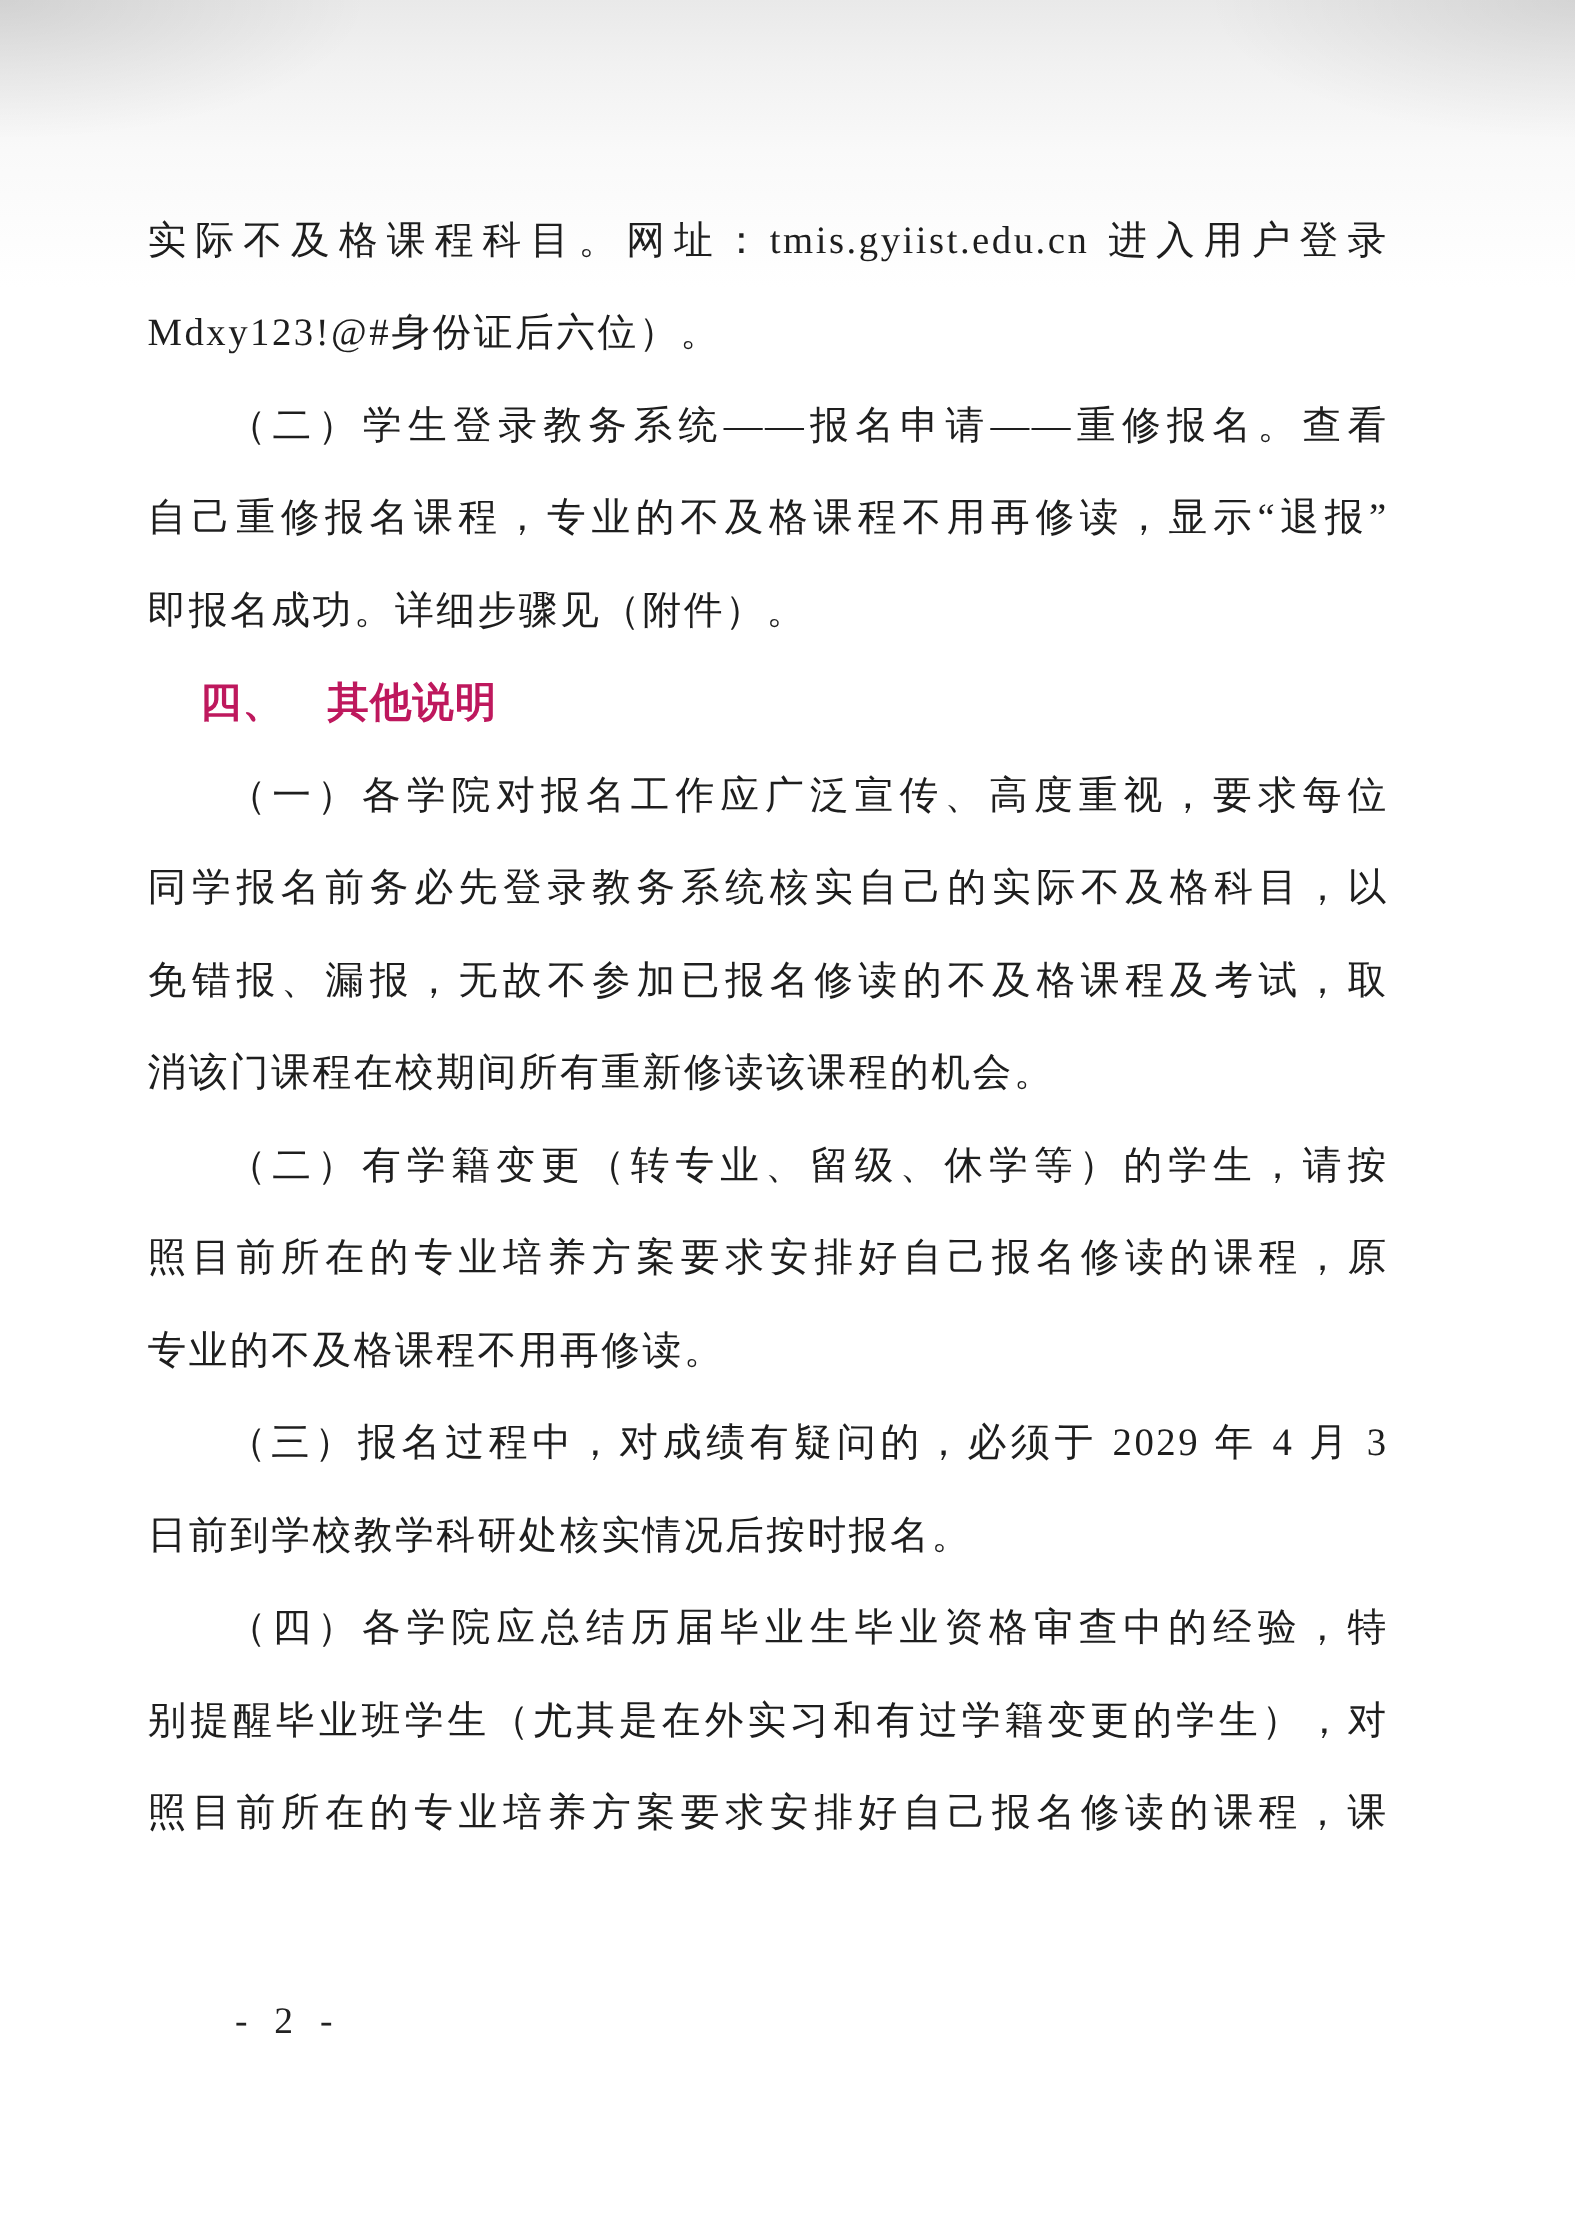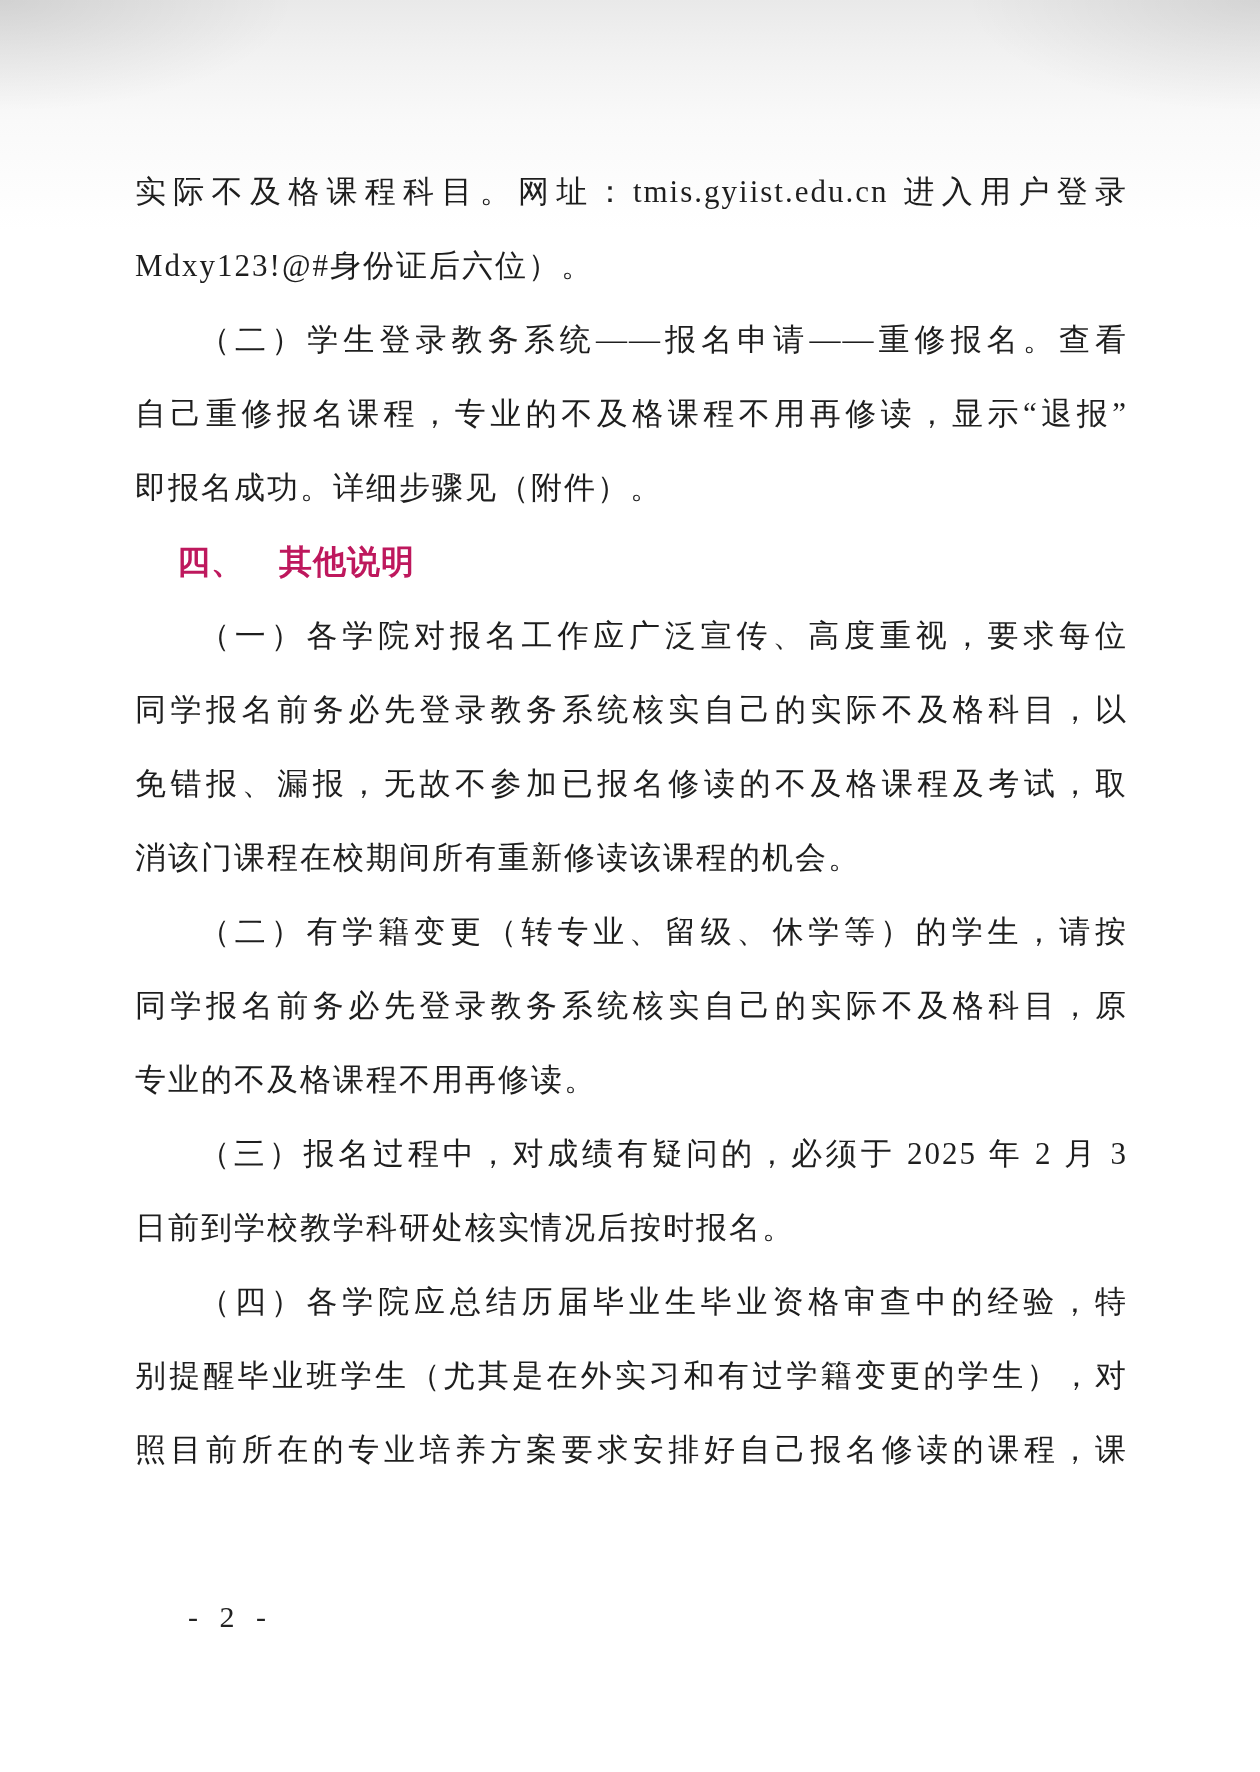--- a/index.html
+++ b/index.html
@@ -21,21 +21,21 @@
     width: 1260px;
     height: 1772px;
     background:
       radial-gradient(420px 160px at 0% 0%, rgba(0,0,0,0.10), rgba(0,0,0,0) 70%),
       radial-gradient(420px 160px at 100% 0%, rgba(0,0,0,0.09), rgba(0,0,0,0) 70%),
       linear-gradient(180deg, #e9e9e9 0px, #f1f1f1 50px, #f9f9f9 120px, #ffffff 230px);
     pointer-events: none;
   }
   .content {
     position: absolute;
-    left: 135px;
+    left: 118px;
     top: 155px;
     width: 993px;
     color: #1e1e1e;
   }
   .line {
     height: 74px;
     line-height: 74px;
     font-size: 31px;
     letter-spacing: 2px;
     white-space: normal;
@@ -86,22 +86,22 @@
     <div class="line end">Mdxy123!@#身份证后六位）。</div>
     <div class="line ind">（二）学生登录教务系统——报名申请——重修报名。查看</div>
     <div class="line">自己重修报名课程，专业的不及格课程不用再修读，显示“退报”</div>
     <div class="line end">即报名成功。详细步骤见（附件）。</div>
     <div class="line heading">四、　其他说明</div>
     <div class="line ind">（一）各学院对报名工作应广泛宣传、高度重视，要求每位</div>
     <div class="line">同学报名前务必先登录教务系统核实自己的实际不及格科目，以</div>
     <div class="line">免错报、漏报，无故不参加已报名修读的不及格课程及考试，取</div>
     <div class="line end">消该门课程在校期间所有重新修读该课程的机会。</div>
     <div class="line ind">（二）有学籍变更（转专业、留级、休学等）的学生，请按</div>
-    <div class="line">同学报名前务必先登录教务系统核实自己的实际不及格科目，原</div>
+    <div class="line">照目前所在的专业培养方案要求安排好自己报名修读的课程，原</div>
     <div class="line end">专业的不及格课程不用再修读。</div>
-    <div class="line ind">（三）报名过程中，对成绩有疑问的，必须于 2025 年 2 月 3</div>
+    <div class="line ind">（三）报名过程中，对成绩有疑问的，必须于 2029 年 4 月 3</div>
     <div class="line end">日前到学校教学科研处核实情况后按时报名。</div>
     <div class="line ind">（四）各学院应总结历届毕业生毕业资格审查中的经验，特</div>
     <div class="line">别提醒毕业班学生（尤其是在外实习和有过学籍变更的学生），对</div>
     <div class="line">照目前所在的专业培养方案要求安排好自己报名修读的课程，课</div>
   </div>
   <div class="footer">- 2 -</div>
 </div>
 
 </body></html>

